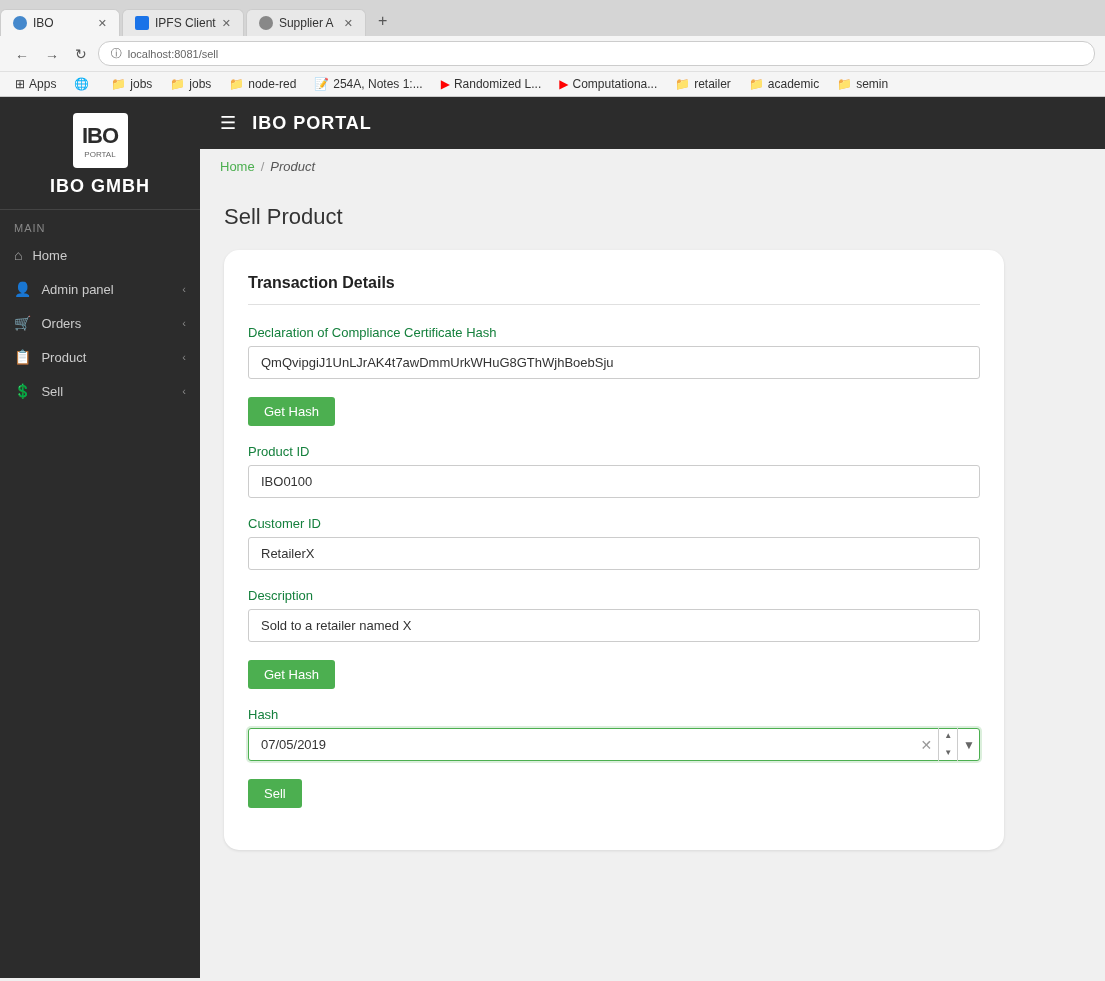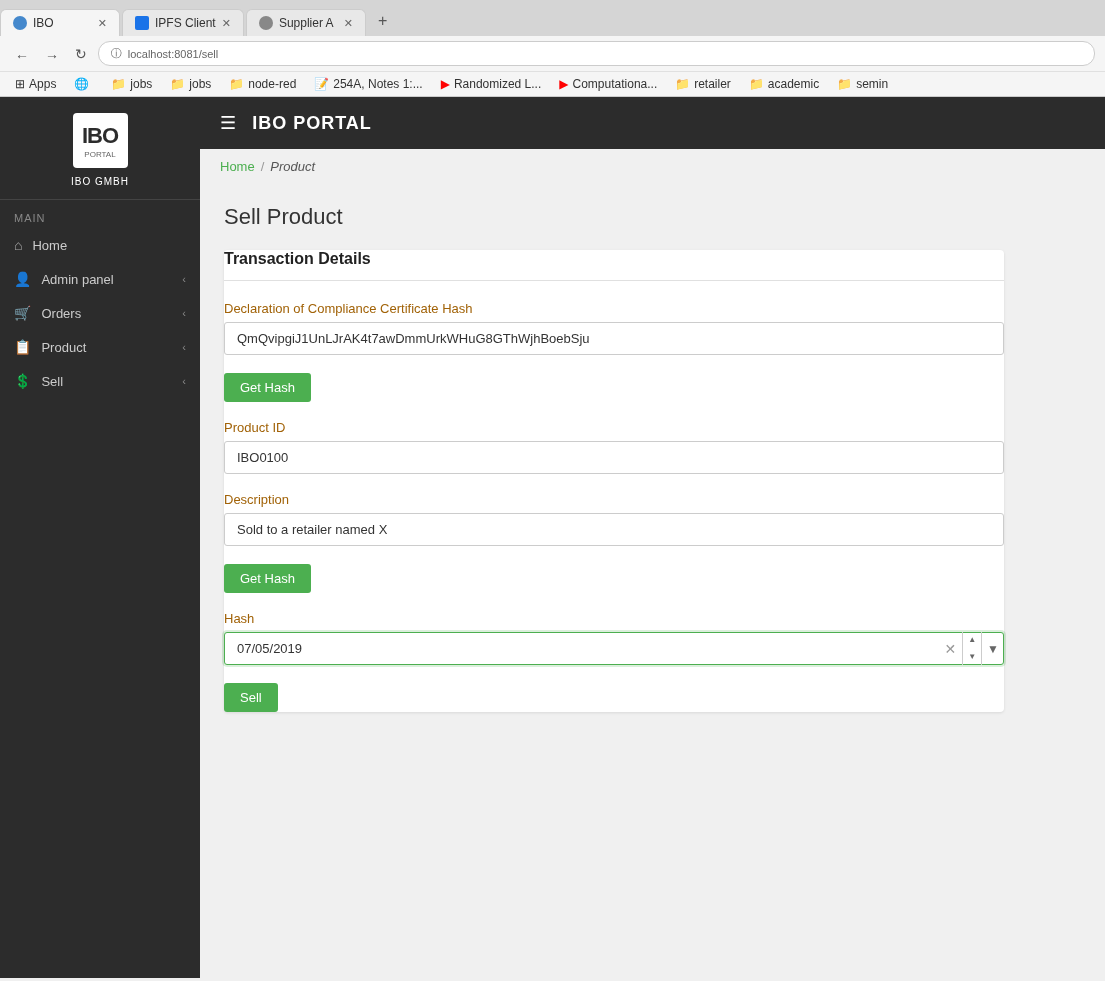--- a/index.html
+++ b/index.html
@@ -24,46 +24,46 @@
 
     
     .app-container { display: flex; height: calc(100vh - 100px); min-height: 700px; }
 
     
     .sidebar { width: 200px; background: #2c2c2c; color: #ccc; flex-shrink: 0; display: flex; flex-direction: column; }
     .sidebar-brand { display: flex; flex-direction: column; align-items: center; padding: 16px 0 12px; border-bottom: 1px solid #444; }
     .sidebar-logo { width: 55px; height: 55px; background: white; border-radius: 4px; display: flex; align-items: center; justify-content: center; }
     .logo-inner { font-weight: bold; font-size: 22px; color: #2c2c2c; letter-spacing: -1px; }
     .logo-sub { font-size: 8px; color: #666; text-align: center; margin-top: 1px; }
-    .sidebar-brand-name { margin-top: 8px; font-weight: normal; font-size: 10px; color: #fff; letter-spacing: 1px; }
+    .sidebar-brand-name { margin-top: 8px; font-weight: bold; font-size: 18px; color: #fff; letter-spacing: 1px; }
     .sidebar-section-label { font-size: 11px; color: #888; padding: 12px 14px 4px; letter-spacing: 1px; text-transform: uppercase; }
     .sidebar-item { display: flex; align-items: center; padding: 9px 14px; cursor: pointer; color: #ccc; font-size: 13px; justify-content: space-between; }
     .sidebar-item-left { display: flex; align-items: center; gap: 10px; }
     .sidebar-item-icon { font-size: 14px; color: #aaa; }
     .sidebar-chevron { font-size: 11px; color: #888; }
 
     
     .main-content { flex: 1; background: #f0f0f0; overflow-y: auto; }
     .top-bar { background: #2c2c2c; display: flex; align-items: center; padding: 0 20px; height: 52px; }
     .hamburger { color: white; font-size: 18px; margin-right: 16px; cursor: pointer; }
     .portal-title { color: white; font-size: 18px; font-weight: bold; letter-spacing: 1px; }
     .breadcrumb { padding: 10px 20px; display: flex; align-items: center; gap: 6px; font-size: 13px; background: #f0f0f0; }
     .breadcrumb-home { color: #4CAF50; cursor: pointer; }
     .breadcrumb-sep { color: #999; }
     .breadcrumb-current { color: #555; font-style: italic; }
     .page-body { padding: 20px 24px; }
     .page-title { font-size: 22px; font-weight: normal; color: #333; margin-bottom: 20px; }
 
     
-    .card { background: white; border-radius: 4px; box-shadow: 0 1px 3px rgba(0,0,0,0.1); max-width: 780px; }
+    .card { background: white; border-radius: 15px; padding: 24px; box-shadow: 0 1px 3px rgba(0,0,0,0.1); max-width: 780px; }
     .card-section-title { font-size: 16px; font-weight: bold; color: #222; margin-bottom: 20px; padding-bottom: 12px; border-bottom: 1px solid #e0e0e0; }
 
     
     .form-group { margin-bottom: 18px; }
-    .form-label { font-size: 13px; color: #a16207; margin-bottom: 6px; display: block; }
+    .form-label { font-size: 13px; color: #15803d; margin-bottom: 6px; display: block; }
     .form-input { width: 100%; border: 1px solid #ccc; border-radius: 3px; padding: 8px 12px; font-size: 13px; color: #333; outline: none; }
     .form-input.date-input { border-color: #4CAF50; box-shadow: 0 0 0 2px rgba(76,175,80,0.2); }
     .btn-green { background: #4CAF50; color: white; border: none; padding: 7px 16px; border-radius: 3px; font-size: 13px; cursor: pointer; }
     .date-wrapper { display: flex; align-items: flex-start; position: relative; }
     .date-wrapper input { flex: 1; padding-right: 60px; }
     .date-controls { position: absolute; right: 0; display: flex; align-items: center; height: 100%; }
     .date-clear { padding: 0 6px; font-size: 14px; color: #999; cursor: pointer; }
     .date-spinners { display: flex; flex-direction: column; border-left: 1px solid #ccc; height: 100%; }
     .date-spin-btn { flex: 1; display: flex; align-items: center; justify-content: center; padding: 0 5px; font-size: 8px; cursor: pointer; color: #666; border: none; background: none; line-height: 1; }
     .date-dropdown { padding: 0 5px; font-size: 12px; color: #666; cursor: pointer; border-left: 1px solid #ccc; height: 100%; display: flex; align-items: center; }
@@ -228,20 +228,24 @@
         </div>
         <div class="form-group">
           <button class="btn-green">Get Hash</button>
         </div>
 
         <div class="form-group">
           <label class="form-label">Product ID</label>
           <input class="form-input" type="text" value="IBO0100" style="">
         </div>
 
+        <div class="form-group">
+          <label class="form-label">Customer ID</label>
+          <input class="form-input" type="text" value="RetailerX" style="">
+        </div>
 
         <div class="form-group">
           <label class="form-label">Description</label>
           <input class="form-input" type="text" value="Sold to a retailer named X" style="">
         </div>
         <div class="form-group">
           <button class="btn-green">Get Hash</button>
         </div>
 
         <div class="form-group">

